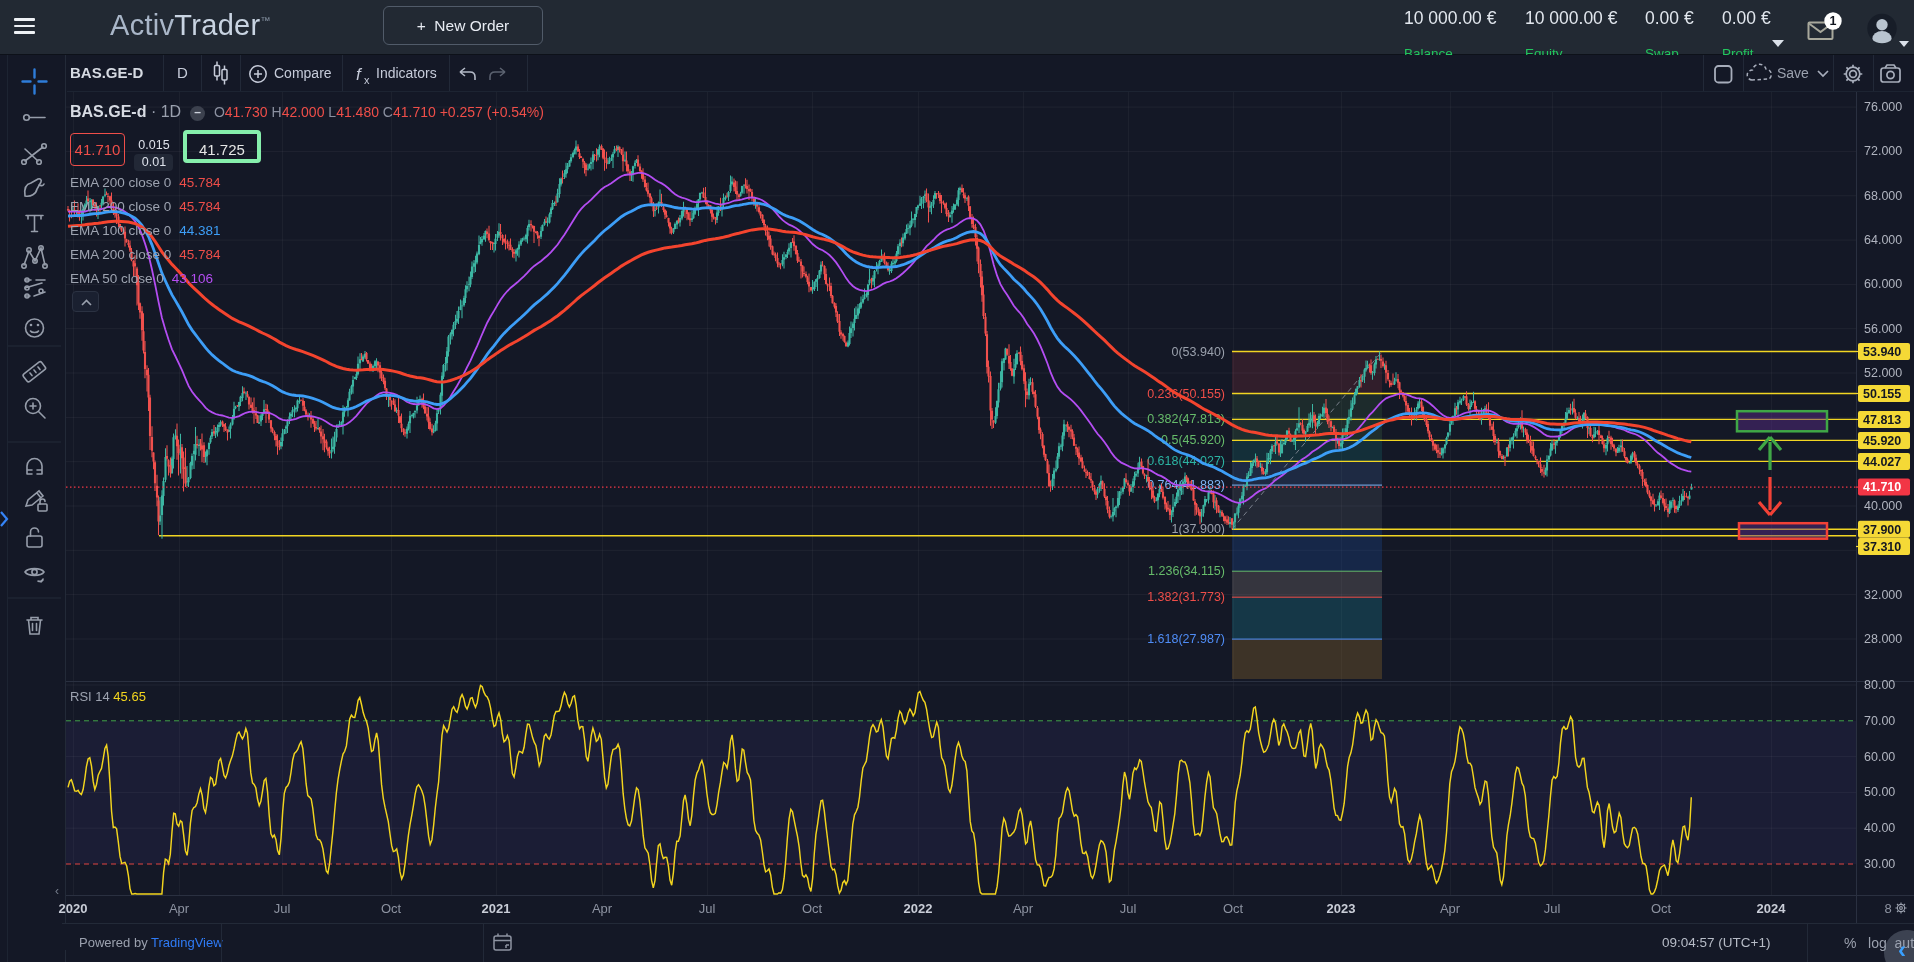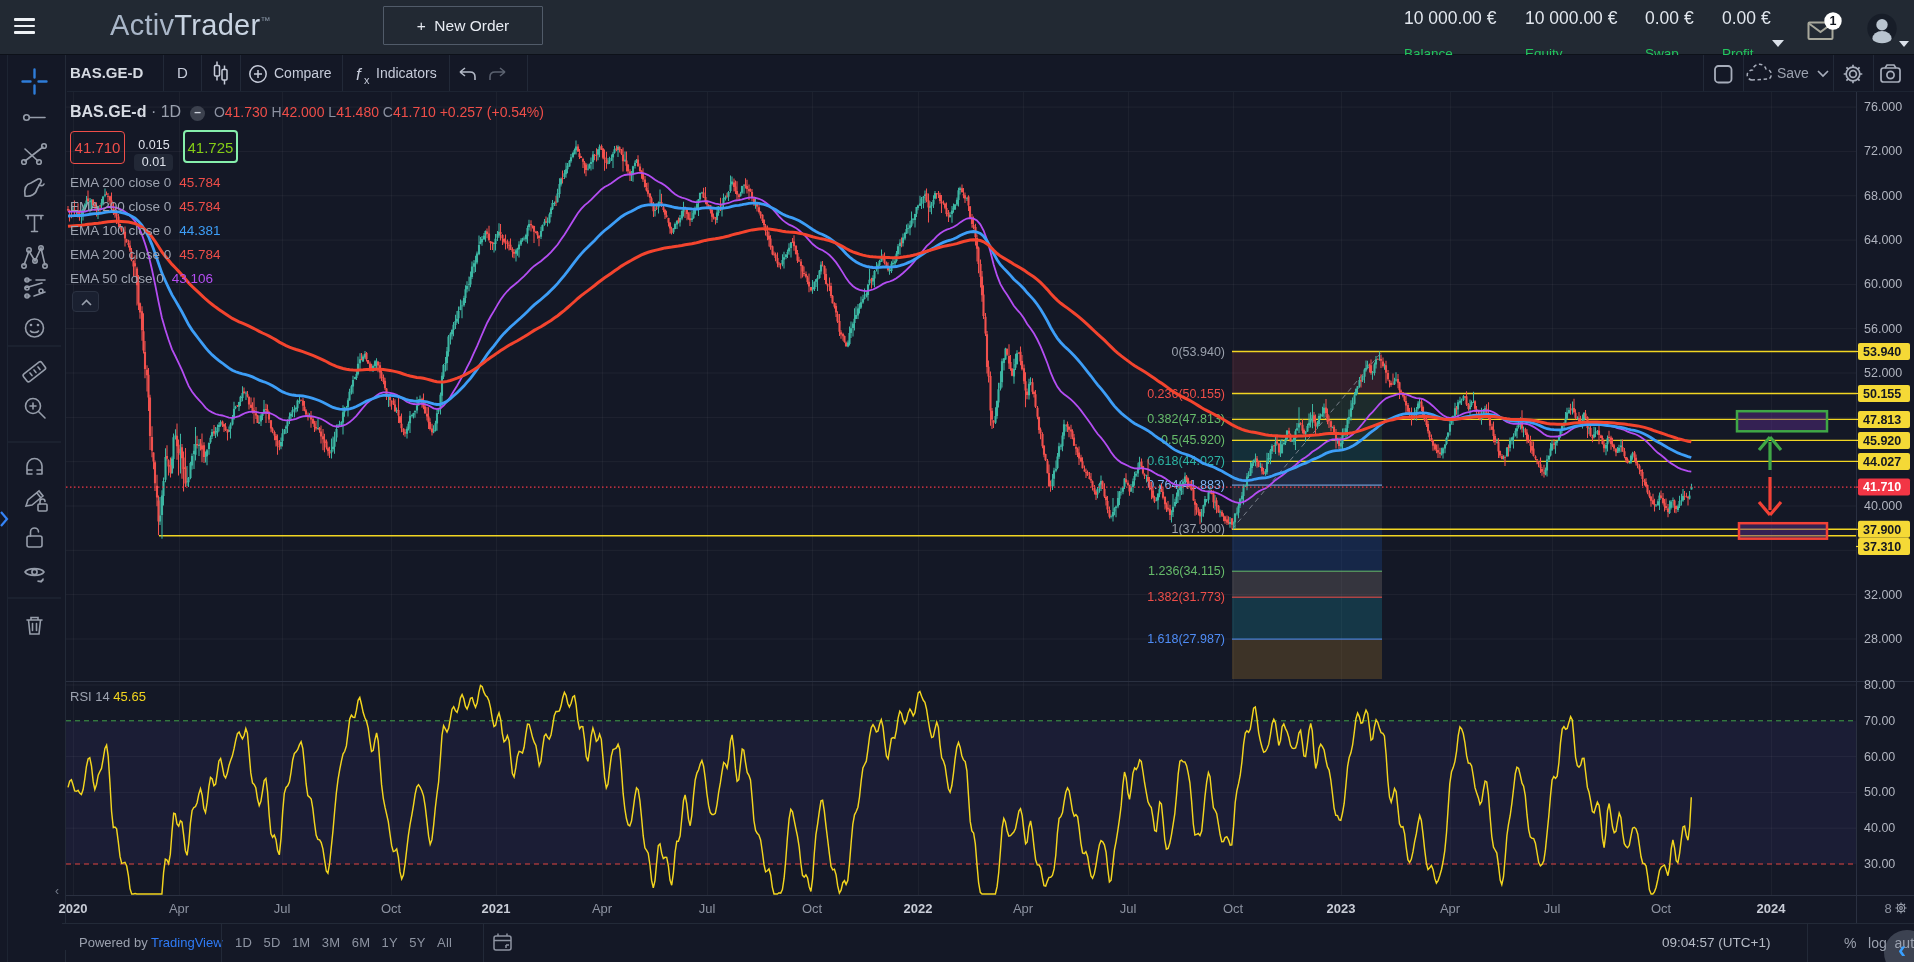--- a/index.html
+++ b/index.html
@@ -4,21 +4,21 @@
 *{margin:0;padding:0;box-sizing:border-box}
 html,body{width:1914px;height:962px;overflow:hidden;background:#141826;font-family:"Liberation Sans",sans-serif;-webkit-font-smoothing:antialiased}
 #app{position:relative;width:1914px;height:962px}
 
 #topbar{position:absolute;left:0;top:0;width:1914px;height:55px;background:#222933;border-bottom:1px solid #0d1119}
 #burger{position:absolute;left:14px;top:18px;width:21px;height:16px}
 #burger i{display:block;height:2.7px;background:#eef1f5;border-radius:1px;margin-bottom:3.9px}
 #logo{position:absolute;left:110px;top:9px;font-size:29px;letter-spacing:.3px;color:#a9b6c8;font-weight:400}
 #logo b{font-weight:400;color:#c9d4e2}
 #logo sup{font-size:10px;color:#8b97a8;vertical-align:super}
-#neworder{position:absolute;left:383px;top:6px;width:160px;height:39px;border:1px solid #515b69;border-radius:1px;color:#e8ecf3;font-size:15.5px;text-align:center;line-height:37px}
+#neworder{position:absolute;left:383px;top:6px;width:160px;height:39px;border:1px solid #515b69;border-radius:6px;color:#e8ecf3;font-size:15.5px;text-align:center;line-height:37px}
 .acct{position:absolute;top:9px}
 .acct .v{font-size:17.5px;color:#e2e7ee;line-height:19px;white-space:nowrap}
 .acct .l{font-size:13.5px;color:#22c55e;margin-top:18px}
 #caret1{position:absolute;left:1772px;top:40px;width:0;height:0;border-left:6px solid transparent;border-right:6px solid transparent;border-top:7px solid #dbe1ea}
 #caret2{position:absolute;left:1899px;top:41px;width:0;height:0;border-left:5px solid transparent;border-right:5px solid transparent;border-top:6px solid #dbe1ea}
 
 #rail{position:absolute;left:0;top:55px;width:66px;height:907px;background:#141826;border-right:1px solid #232a38}
 #rail .inner{position:absolute;left:7px;top:0;width:55px;height:907px;border-left:1px solid #1d2432}
 
 #ctb{position:absolute;left:67px;top:55px;width:1847px;height:37px;background:#141826;border-bottom:1px solid #1d2432;font-size:14px;color:#c6cbd9}
@@ -351,40 +351,39 @@
         <circle r="1.4"></circle>
         <path d="M0 -5.6V-3.8M0 5.6V3.8M-5.6 0H-3.8M5.6 0H3.8M-4 -4l1.3 1.3M4 4l-1.3 -1.3M-4 4l1.3 -1.3M4 -4l-1.3 1.3"></path>
       </g>
 </svg>
 
 <div id="legend">
   <div id="l1">BAS.GE-d <span class="dim">· 1D</span>&nbsp;&nbsp;<span id="minus">–</span>&nbsp;&nbsp;<span id="ohlc">O<b>41.730</b> H<b>42.000</b> L<b>41.480</b> C<b>41.710</b> <b>+0.257 (+0.54%)</b></span></div>
   <div id="priceboxes">
     <span class="pb" style="width:55px;border:1px solid #ef4e49;color:#ef4e49">41.710</span>
     <span id="spread"><span class="s1">0.015</span><span class="s2">0.01</span></span>
-    <span class="pb" style="width:55px;border:2px solid #86efac;color:#84cc16">41.725</span>
+    <span class="pb" style="width:78px;border:4px solid #86efac;color:#e5e5e5">41.725</span>
   </div>
   <div style="position:absolute;left:0;top:68px">
     <div class="emarow">EMA 200 close 0<span class="val" style="color:#ef4e49">45.784</span></div>
     <div class="emarow">EMA 200 close 0<span class="val" style="color:#ef4e49">45.784</span></div>
     <div class="emarow">EMA 100 close 0<span class="val" style="color:#3d9ef7">44.381</span></div>
     <div class="emarow">EMA 200 close 0<span class="val" style="color:#ef4e49">45.784</span></div>
     <div class="emarow">EMA 50 close 0<span class="val" style="color:#b44df2">43.106</span></div>
   </div>
   <div id="collapse">
         <svg width="11" height="7" viewBox="0 0 11 7" style="position:absolute;left:8px;top:7px">
           <path d="M1 6l4.5-4.5L10 6" stroke="#9aa1ae" stroke-width="1.6" fill="none"></path>
         </svg>
       </div>
 </div>
 
 <div id="botbar">
   <div class="btxt" style="left:17px;color:#9ba1ae">Powered by <span class="tv">TradingView</span></div>
   <div class="bsep" style="left:159px"></div>
-  <div class="btxt" style="left:173px;letter-spacing:.2px;color:#8d93a1">1D&nbsp;&nbsp;&nbsp;5D&nbsp;&nbsp;&nbsp;1M&nbsp;&nbsp;&nbsp;3M&nbsp;&nbsp;&nbsp;6M&nbsp;&nbsp;&nbsp;1Y&nbsp;&nbsp;&nbsp;5Y&nbsp;&nbsp;&nbsp;All</div>
   <div class="bsep" style="left:421px"></div>
   <svg id="botsvg" style="left:0;top:0" width="1852" height="39" viewBox="62 923 1852 39">
         <g stroke="#8d93a1" stroke-width="1.5" fill="none">
           <rect x="494" y="935" width="17" height="14" rx="2"></rect>
           <path d="M494 939.5h17M498 935v-2.5M507 935v-2.5M506 944h3M506 944v3"></path>
         </g>
       </svg>
   <div class="btxt" style="left:1600px;color:#b7bcc7;font-size:13.5px">09:04:57 (UTC+1)</div>
   <div class="bsep" style="left:1745px"></div>
   <div class="btxt" style="left:1782px;color:#9ba1ae;font-size:14px">%&nbsp;&nbsp;&nbsp;log&nbsp;&nbsp;aut</div>

